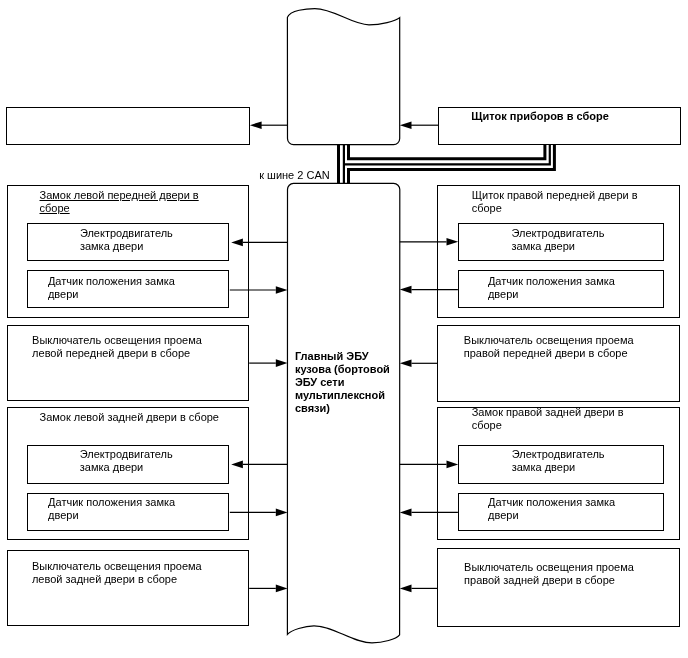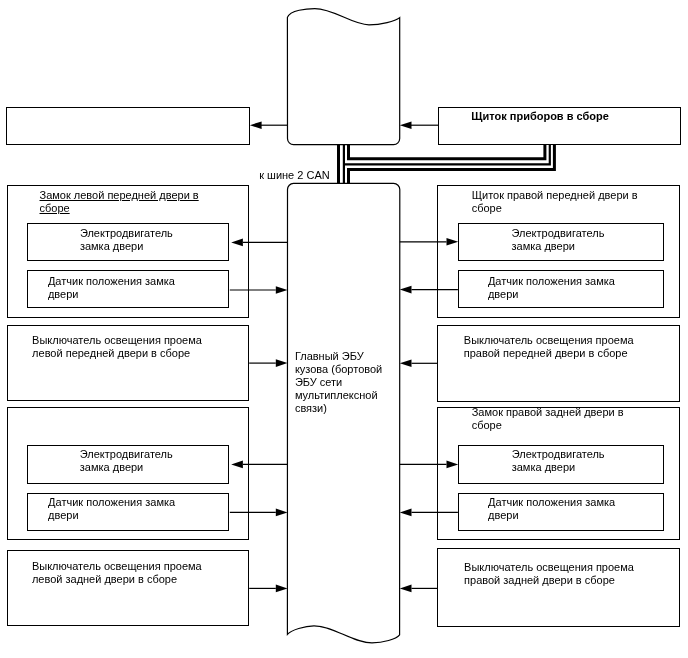--- a/index.html
+++ b/index.html
@@ -142,21 +142,21 @@
       </g>
     </g>
   </svg>
 
 
 
   <div class="txt" style="left:471.3px;top:110.0px;font-weight:bold;">Щиток приборов в сборе</div>
 
   <div class="txt" style="left:259.2px;top:148.9px;margin-top:20px;">к шине 2 CAN</div>
 
-  <div class="txt" style="left:294.9px;top:349.9px;">Главный ЭБУ
+  <div class="txt" style="left:294.9px;top:349.9px;font-weight:bold;">Главный ЭБУ
 кузова (бортовой
 ЭБУ сети
 мультиплексной
 связи)</div>
 
   <div class="txt" style="left:39.5px;top:188.8px;text-decoration:underline;">Замок левой передней двери в
 сборе</div>
   <div class="txt" style="left:79.9px;top:227.0px;">Электродвигатель
 замка двери</div>
   <div class="txt" style="left:47.9px;top:275.1px;">Датчик положения замка
@@ -167,20 +167,21 @@
   <div class="txt" style="left:511.5px;top:226.9px;">Электродвигатель
 замка двери</div>
   <div class="txt" style="left:487.9px;top:275.1px;">Датчик положения замка
 двери</div>
 
   <div class="txt" style="left:32.1px;top:333.9px;">Выключатель освещения проема
 левой передней двери в сборе</div>
   <div class="txt" style="left:463.8px;top:334.0px;">Выключатель освещения проема
 правой передней двери в сборе</div>
 
+  <div class="txt" style="left:39.5px;top:410.8px;">Замок левой задней двери в сборе</div>
   <div class="txt" style="left:79.8px;top:448.1px;">Электродвигатель
 замка двери</div>
   <div class="txt" style="left:48.1px;top:496.1px;">Датчик положения замка
 двери</div>
 
   <div class="txt" style="left:471.7px;top:406px;">Замок правой задней двери в
 сборе</div>
   <div class="txt" style="left:511.7px;top:447.9px;">Электродвигатель
 замка двери</div>
   <div class="txt" style="left:488.1px;top:496.1px;">Датчик положения замка

